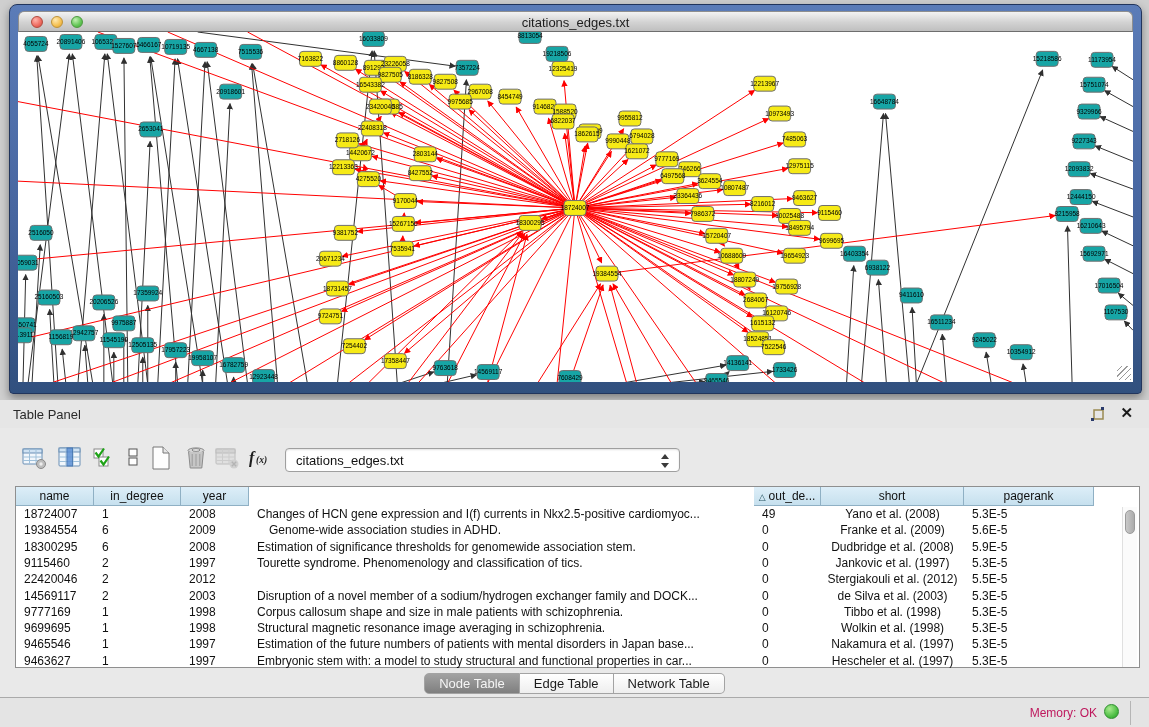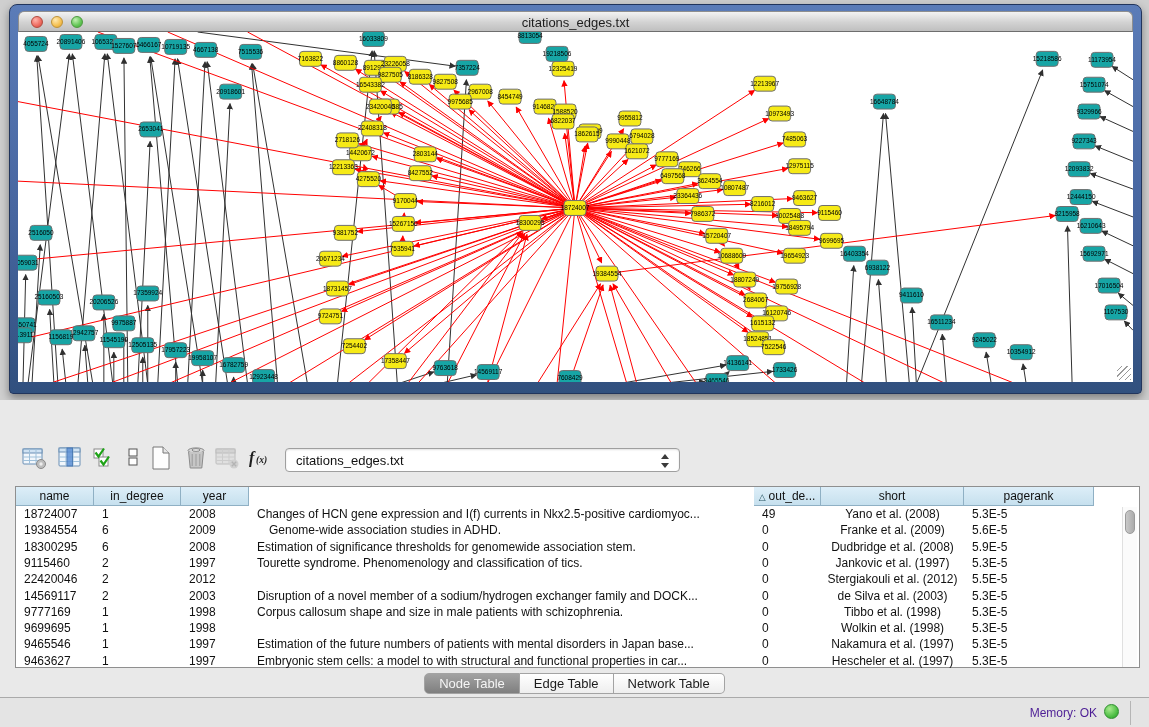--- a/index.html
+++ b/index.html
@@ -63,21 +63,21 @@
   .tabbar{position:absolute;left:0;top:273px;width:100%;height:22px;text-align:center;}
   .seg{display:inline-block;height:21px;line-height:20px;padding:0 14px;font-size:13px;
       background:linear-gradient(180deg,#ffffff,#eeeeee);border:1px solid #a3a3a3;border-left:none;color:#1c1c1c;}
   .seg.first{border-left:1px solid #a3a3a3;border-radius:5px 0 0 5px;}
   .seg.last{border-radius:0 5px 5px 0;}
   .seg.active{background:linear-gradient(180deg,#a2a2a2,#7f7f7f);color:#f5f5f5;}
 
   
   .statusbar{position:absolute;left:0;top:697px;width:1149px;height:30px;background:#e4e4e4;
       border-top:1px solid #aaaaaa;}
-  .memlabel{position:absolute;right:52px;top:8px;font-size:12px;color:#4c1d95;}
+  .memlabel{position:absolute;right:52px;top:8px;font-size:12px;color:#be185d;}
   .memdot{position:absolute;right:30px;top:6px;width:15px;height:15px;border-radius:50%;
       background:radial-gradient(circle at 35% 30%,#a8eb8f,#49bc41 65%,#2f9630);border:1px solid #2e8f2e;}
   .statusdiv{position:absolute;right:18px;top:3px;width:1px;height:24px;background:#b5b5b5;}
 </style>
 </head>
 <body>
 
 <div class="app">
 
   <div class="desktop">
@@ -521,20 +521,31 @@
               <rect x="202" y="52.5" width="22" height="15" rx="3.5" fill="#17a5a5" stroke="#6e6e6e"></rect>
               <text x="213" y="62" text-anchor="middle" font-size="6.5" font-family="Liberation Sans, sans-serif" fill="#000">20918601</text>
             </g>
         </svg>
         <div class="grip"></div>
       </div>
     </div>
   </div>
 
   <div class="table-panel">
+    <div class="panel-header">
+      <span class="panel-title">Table Panel</span>
+      <span class="float-btn">
+        <svg width="18" height="18">
+          <rect x="5" y="5" width="9" height="9" fill="none" stroke="#9a8a52" stroke-width="1.5"></rect>
+          <rect x="12" y="2" width="3" height="3" fill="#2a3a6a"></rect>
+          <rect x="2" y="13" width="3" height="3" fill="#2a3a6a"></rect>
+        </svg>
+      </span>
+      <span class="close-btn">✕</span>
+    </div>
 
     <div class="toolbar">
       <div id="tb-icons">
           <span class="tb-icon" style="left: 22px;"><svg width="26" height="26">
               <rect x="1" y="4" width="19" height="15" rx="1" fill="#f2f7fc" stroke="#6b8fb5"></rect>
               <rect x="1" y="4" width="19" height="4" fill="#cfe2f3" stroke="#6b8fb5"></rect>
               <path d="M1 12h19M1 15.5h19M7.5 4v15M14 4v15" stroke="#9fc0da" fill="none"></path>
               <circle cx="19" cy="19" r="4.5" fill="#bdbdbd" stroke="#8a8a8a"></circle>
               <circle cx="19" cy="19" r="1.7" fill="#ededed"></circle>
             </svg></span>
@@ -654,38 +665,39 @@
             <div class="td" style="left: 165px; width: 68px;">1998</div>
             <div class="td" style="left: 233px; width: 505px;">Corpus callosum shape and size in male patients with schizophrenia.</div>
             <div class="td" style="left: 738px; width: 67px;">0</div>
             <div class="td center" style="left: 805px; width: 143px;">Tibbo et al. (1998)</div>
             <div class="td" style="left: 948px; width: 130px;">5.3E-5</div>
           </div>
           <div class="trow" style="top: 114.1px;">
             <div class="td" style="left: 0px; width: 78px;">9699695</div>
             <div class="td" style="left: 78px; width: 87px;">1</div>
             <div class="td" style="left: 165px; width: 68px;">1998</div>
+            <div class="td" style="left: 233px; width: 505px;">Structural magnetic resonance image averaging in schizophrenia.</div>
             <div class="td" style="left: 738px; width: 67px;">0</div>
             <div class="td center" style="left: 805px; width: 143px;">Wolkin et al. (1998)</div>
             <div class="td" style="left: 948px; width: 130px;">5.3E-5</div>
           </div>
           <div class="trow" style="top: 130.4px;">
             <div class="td" style="left: 0px; width: 78px;">9465546</div>
             <div class="td" style="left: 78px; width: 87px;">1</div>
             <div class="td" style="left: 165px; width: 68px;">1997</div>
             <div class="td" style="left: 233px; width: 505px;">Estimation of the future numbers of patients with mental disorders in Japan base...</div>
             <div class="td" style="left: 738px; width: 67px;">0</div>
             <div class="td center" style="left: 805px; width: 143px;">Nakamura et al. (1997)</div>
             <div class="td" style="left: 948px; width: 130px;">5.3E-5</div>
           </div>
           <div class="trow" style="top: 146.7px;">
             <div class="td" style="left: 0px; width: 78px;">9463627</div>
             <div class="td" style="left: 78px; width: 87px;">1</div>
             <div class="td" style="left: 165px; width: 68px;">1997</div>
-            <div class="td" style="left: 233px; width: 505px;">Embryonic stem cells: a model to with structural and functional properties in car...</div>
+            <div class="td" style="left: 233px; width: 505px;">Embryonic stem with: a model to study structural and functional properties in car...</div>
             <div class="td" style="left: 738px; width: 67px;">0</div>
             <div class="td center" style="left: 805px; width: 143px;">Hescheler et al. (1997)</div>
             <div class="td" style="left: 948px; width: 130px;">5.3E-5</div>
           </div>
         </div>
       <div class="vscroll">
         <div class="thumb"></div>
       </div>
     </div>
 

